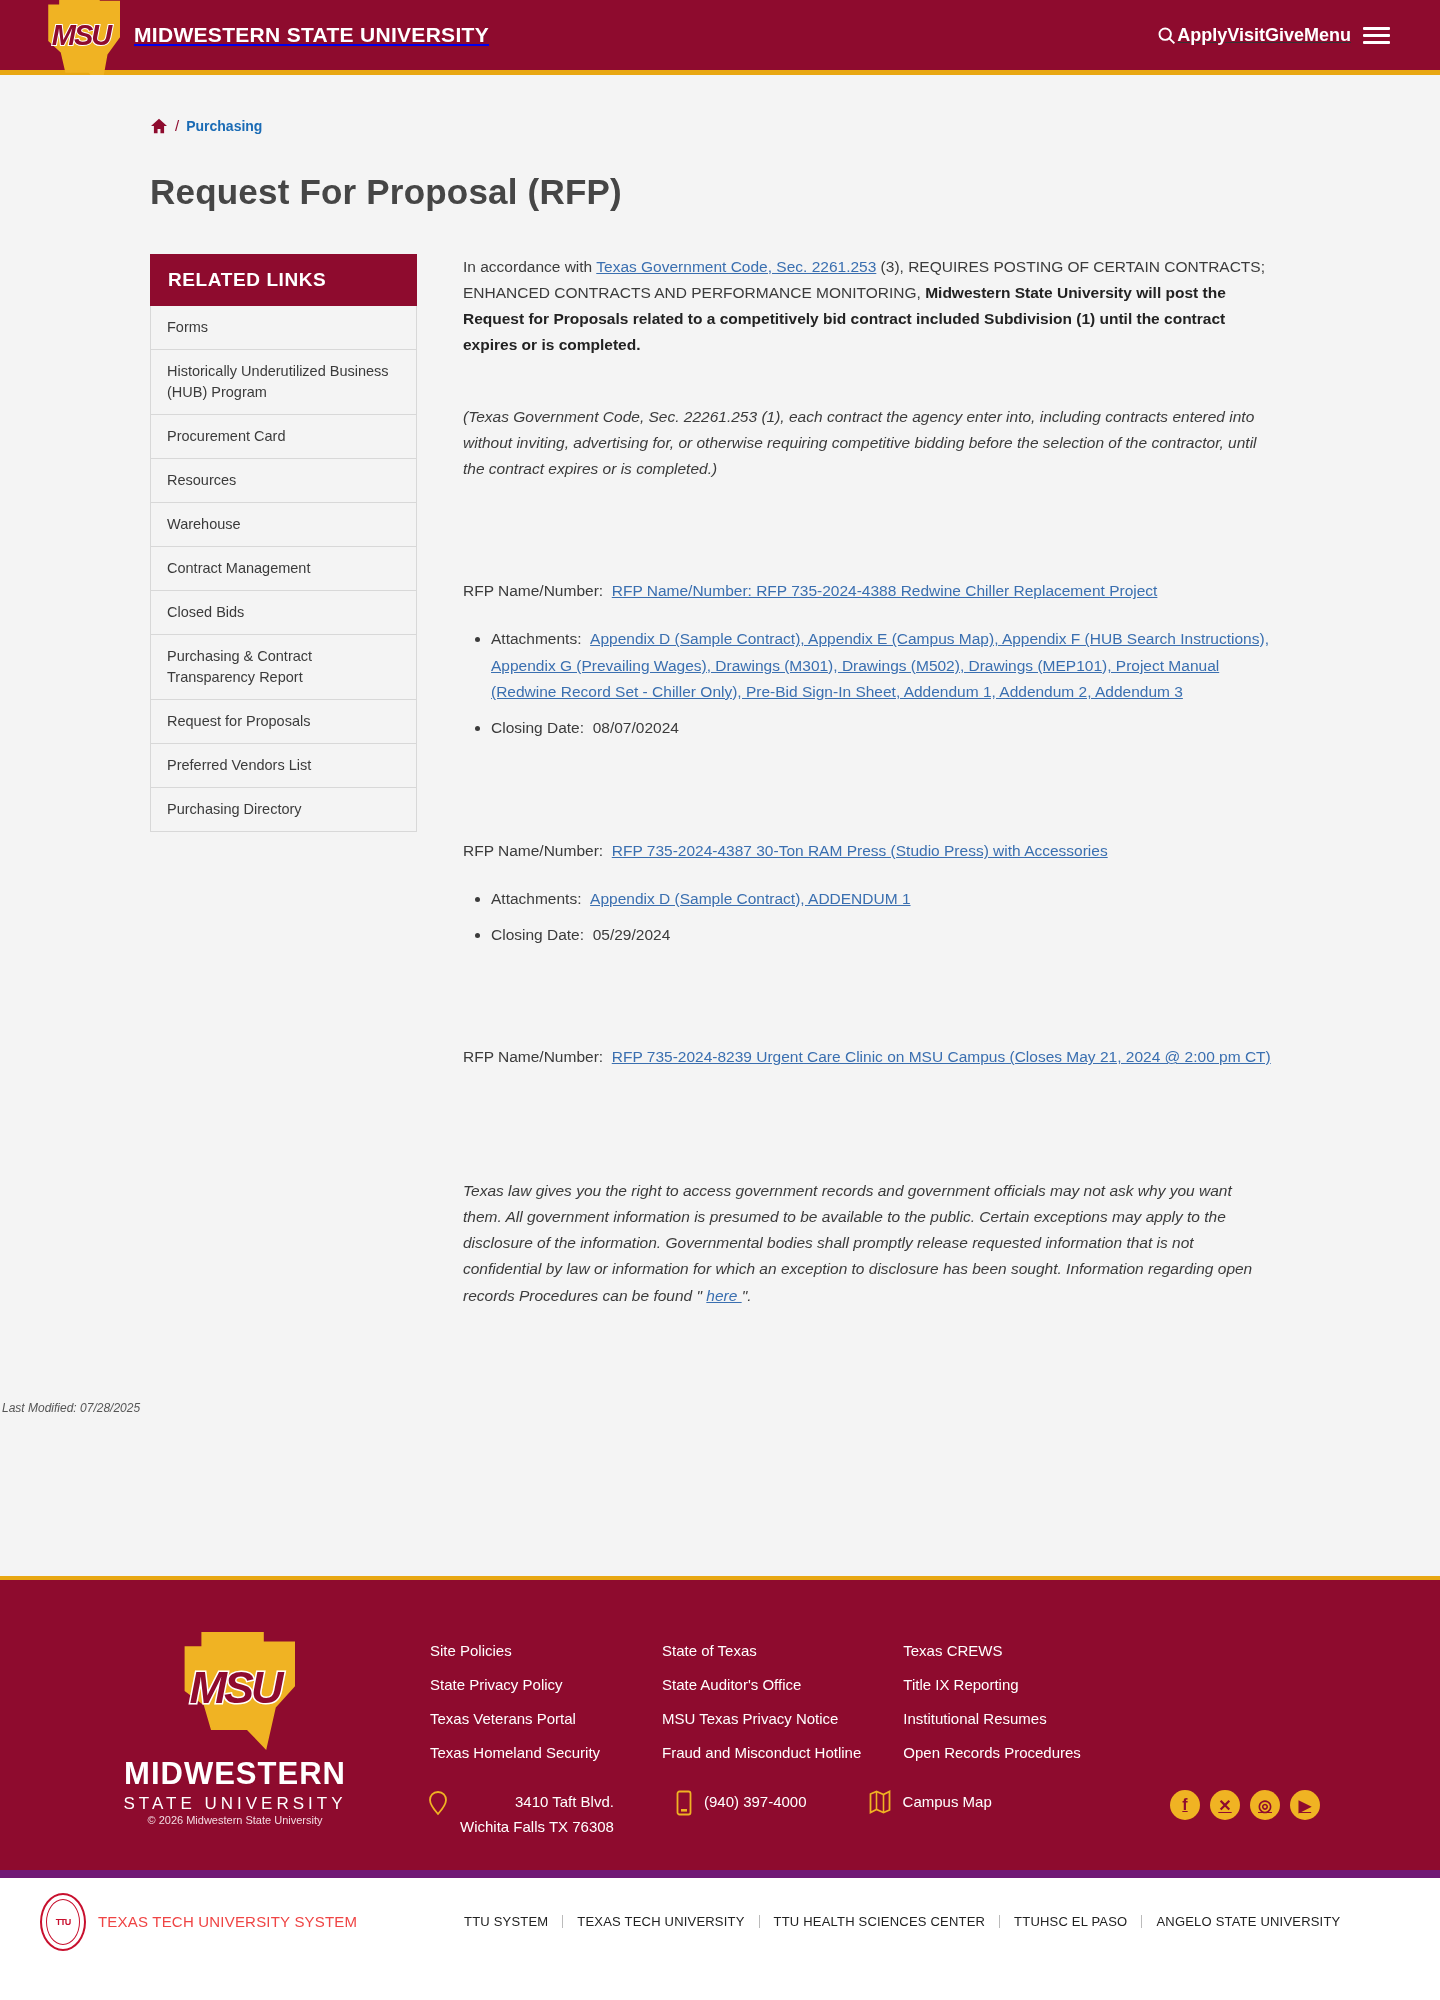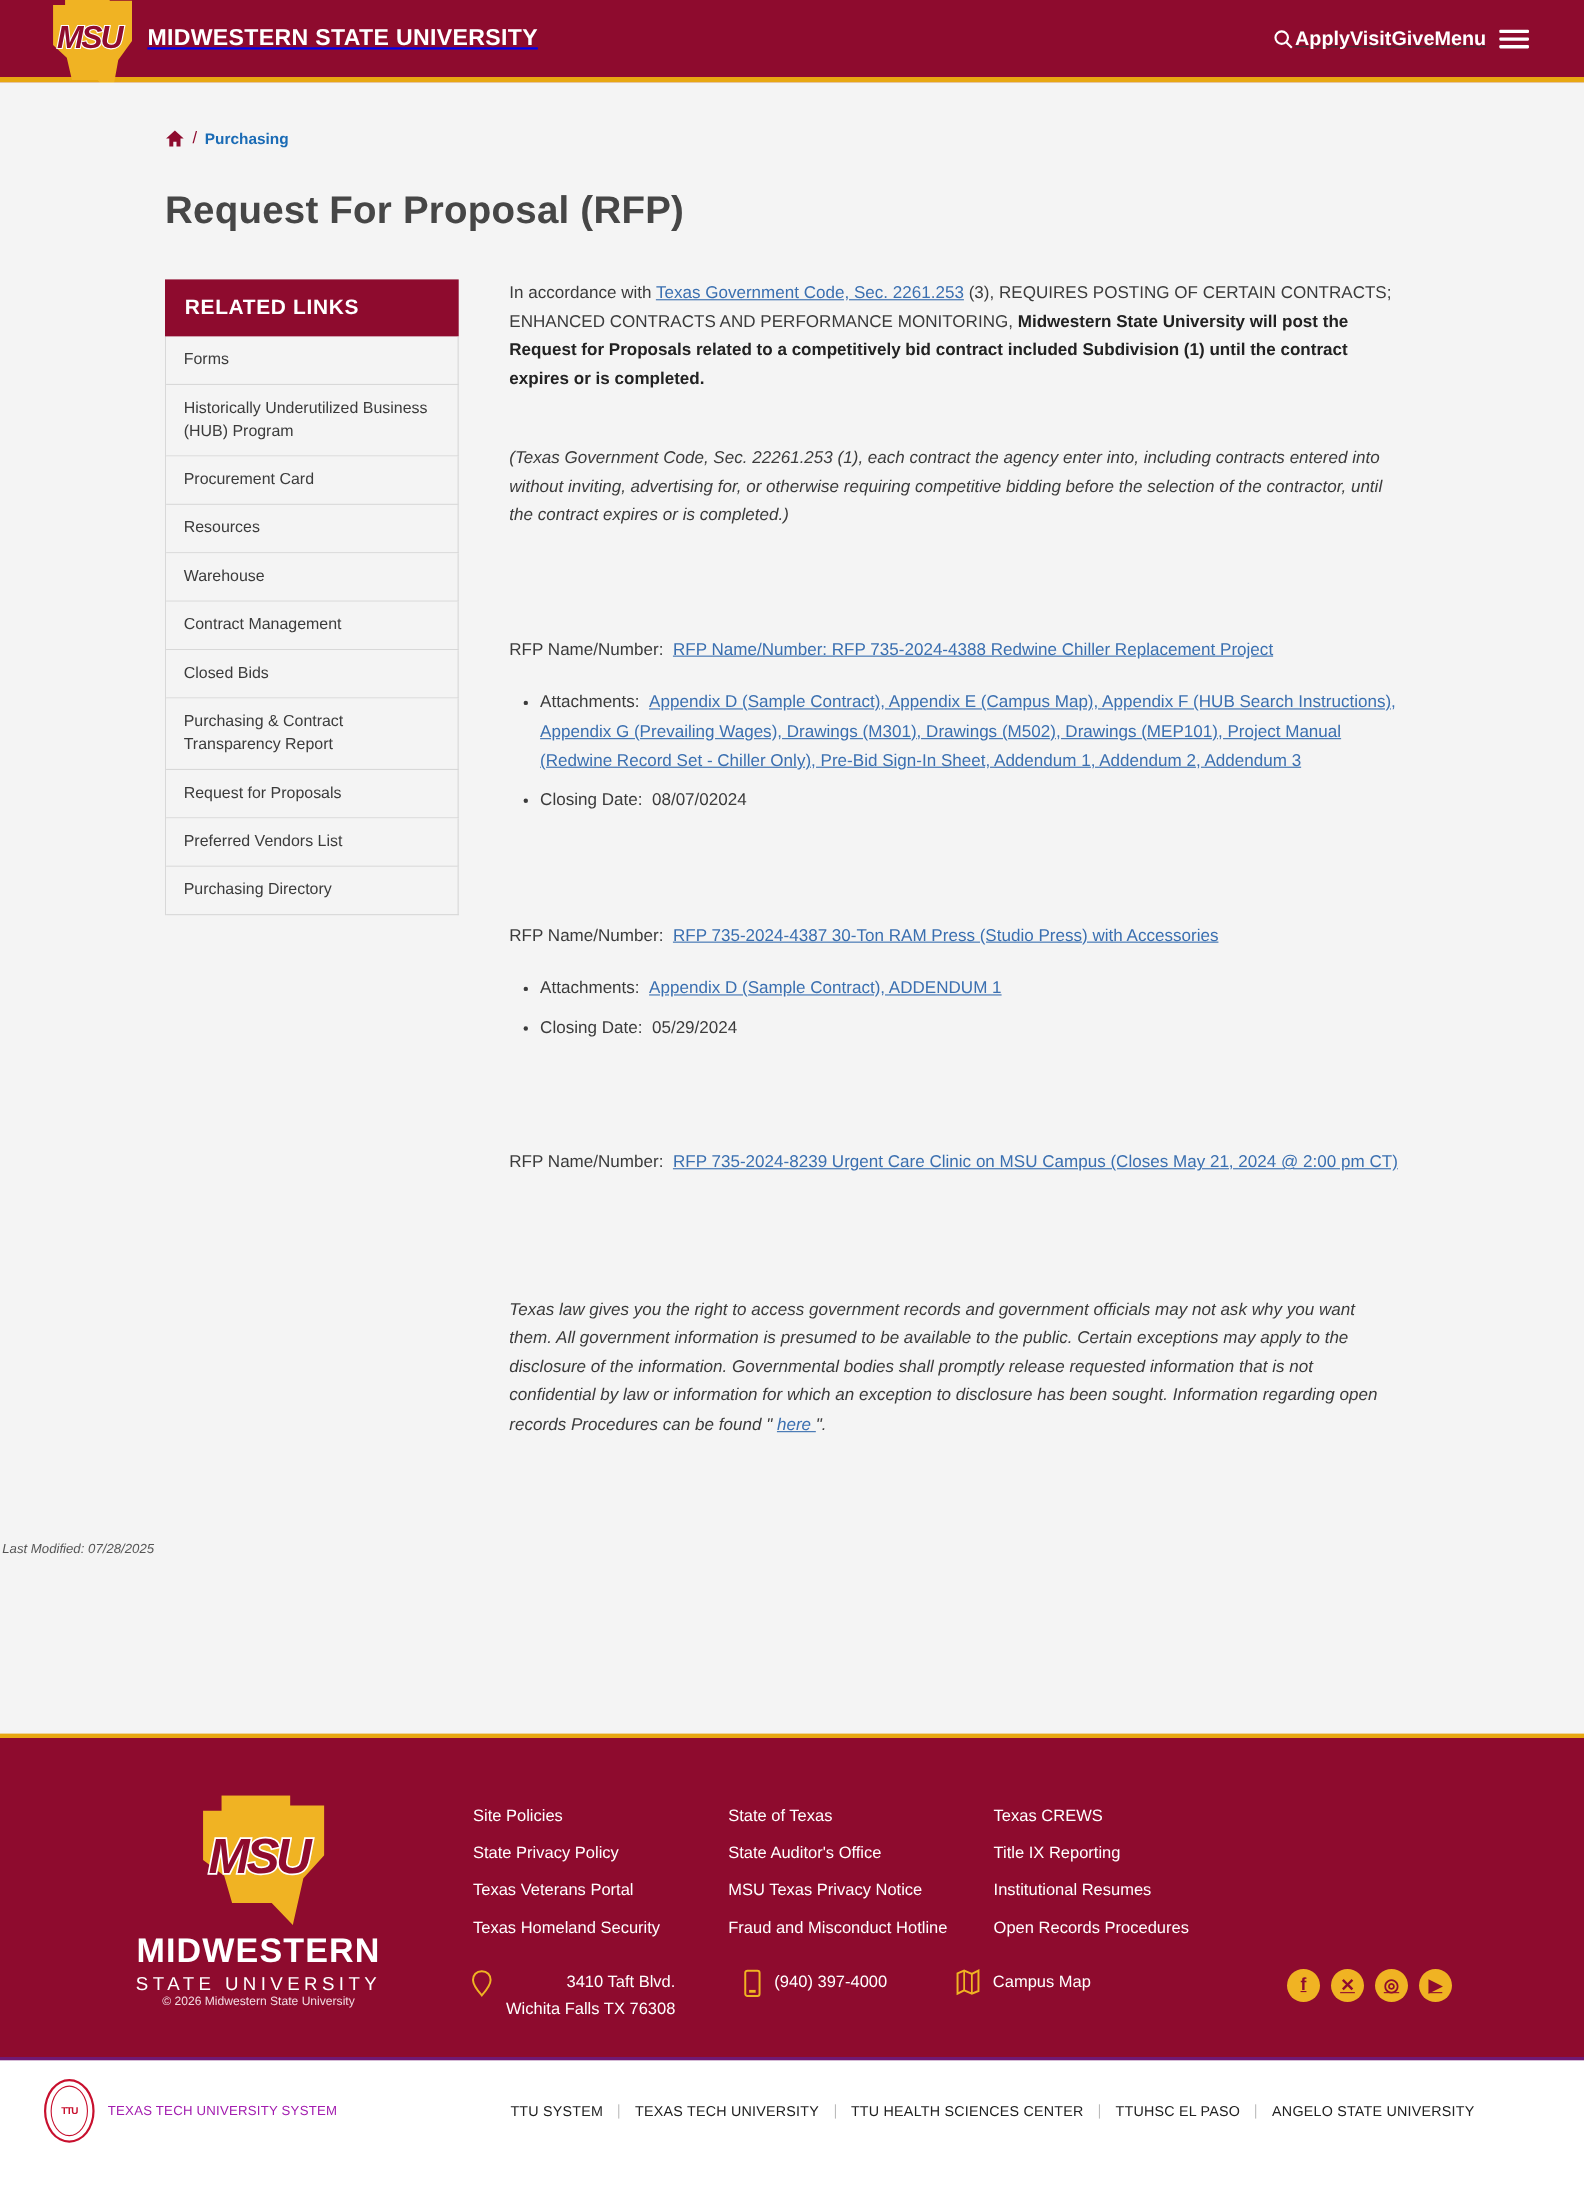--- a/index.html
+++ b/index.html
@@ -167,34 +167,34 @@
   .soc{
     width:30px; height:30px; border-radius:50%; background:#f0b323;
     display:flex; align-items:center; justify-content:center;
     color:#8e0b2e; font-weight:bold; font-size:16px;
   }
 
   
   .ttu-bar{
     background:#fff; height:96px;
     display:flex; align-items:center; padding:0 40px;
-    border-top:3px solid #701a75;
+    border-top:8px solid #701a75;
   }
   .ttu-brand{ display:flex; align-items:center; gap:12px; width:380px; }
   .ttu-seal{
     width:46px; height:58px; border-radius:50%/50%;
     border:2px solid #c8102e; position:relative; background:#fff;
     display:flex; align-items:center; justify-content:center;
   }
   .ttu-seal::after{
     content:""; position:absolute; inset:4px;
     border:1px solid #c8102e; border-radius:50%/50%;
   }
   .ttu-seal .dd{ font-size:9px; color:#c8102e; font-weight:bold; letter-spacing:-1px; z-index:1;}
-  .ttu-name{ font-size:12px; color:#a21caf; letter-spacing:.2px; }
+  .ttu-name{ font-size:15px; color:#ef4444; letter-spacing:.2px; }
   .ttu-links{ display:flex; align-items:center; gap:0; margin-left:30px; }
   .ttu-links a{
     color:#222; text-decoration:none; font-size:13px; padding:0 14px;
     border-right:1px solid #bbb; letter-spacing:.2px; line-height:1;
   }
   .ttu-links a:last-child{ border-right:none; }
 </style>
 </head>
 <body>
 

